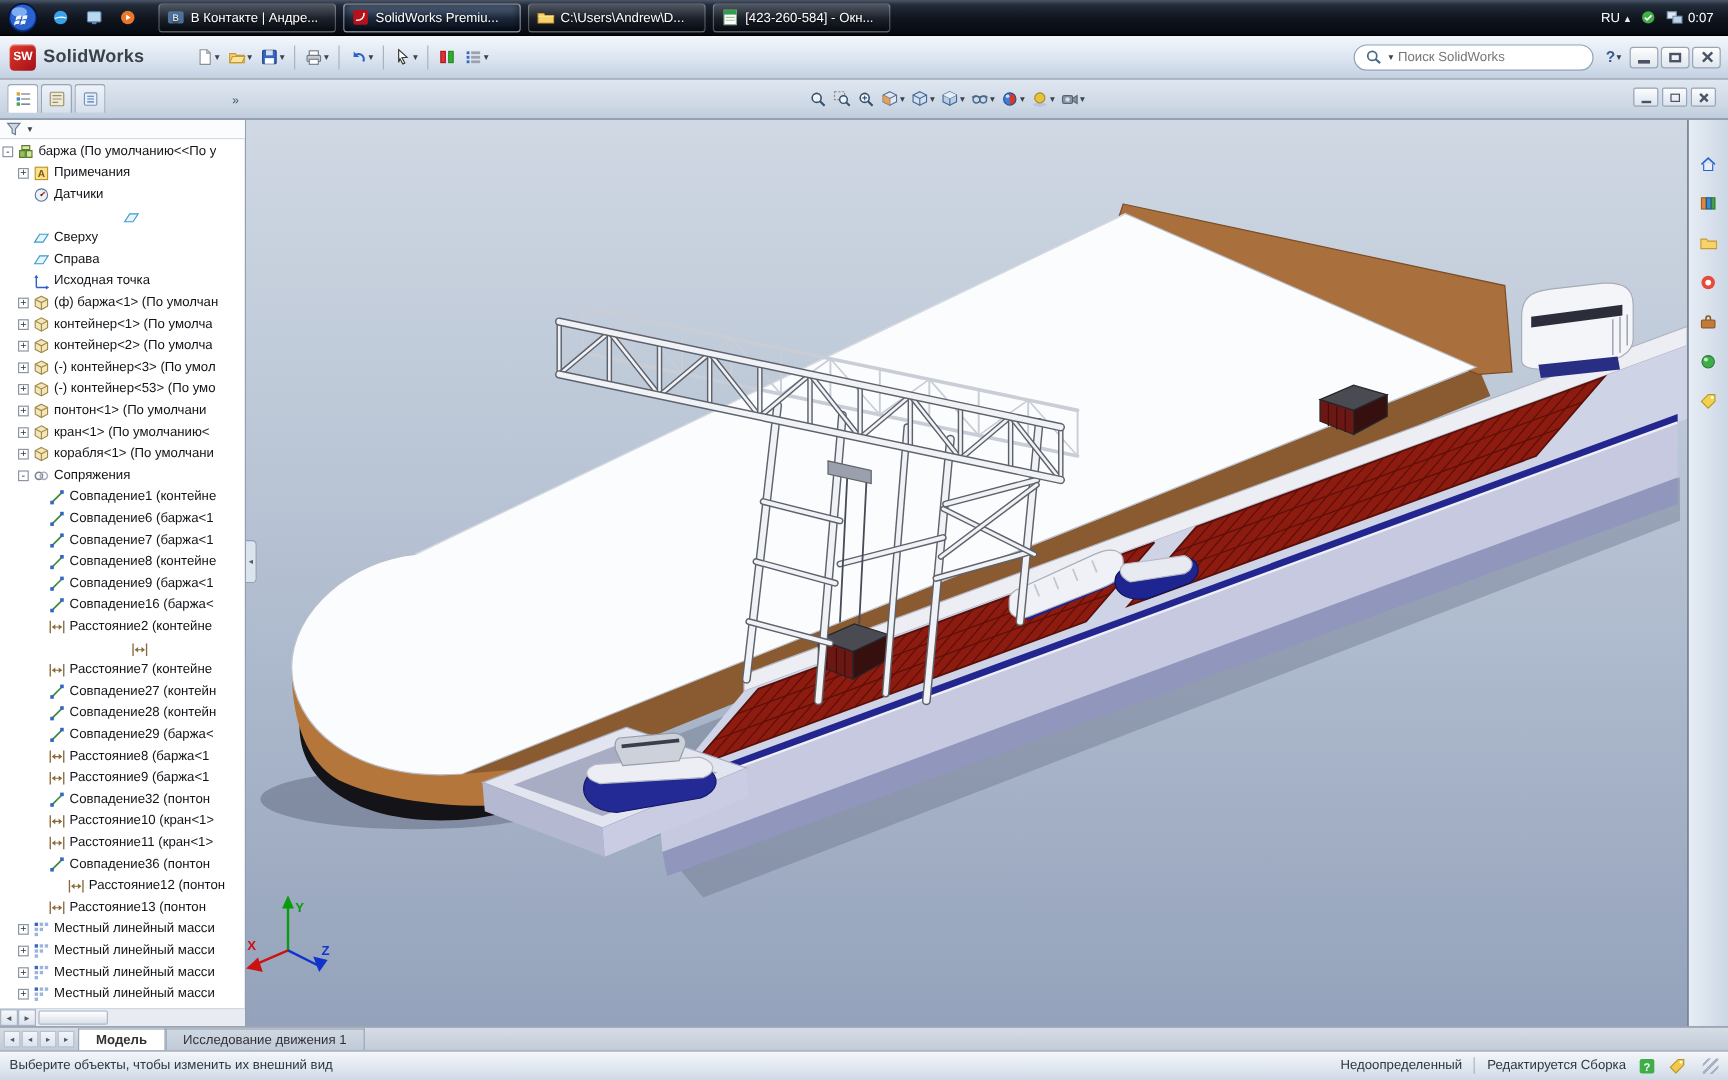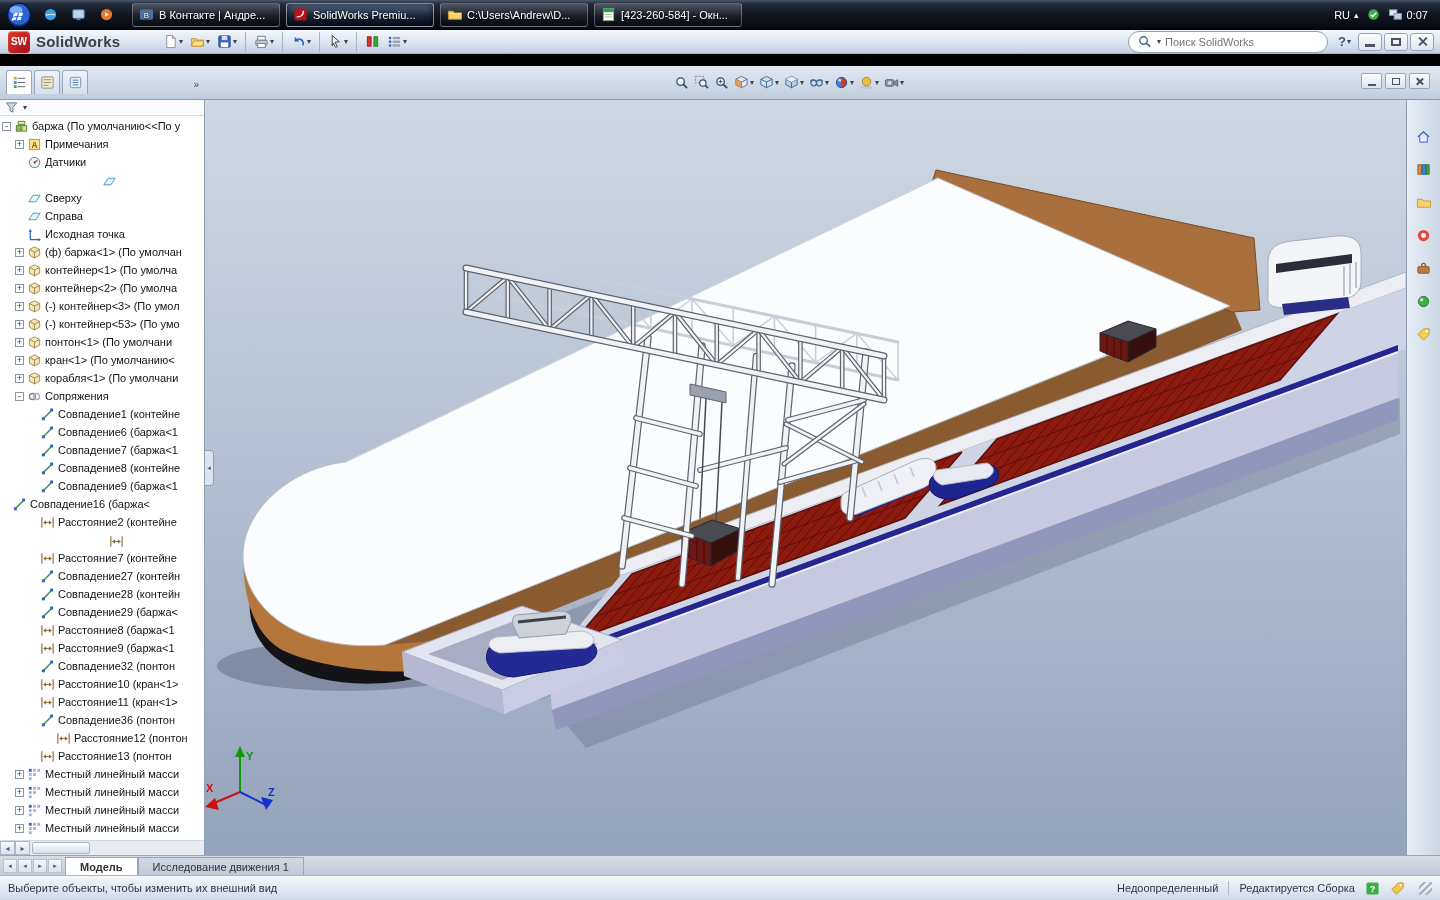--- a/index.html
+++ b/index.html
@@ -16,21 +16,21 @@
   .tb-btn{width:148px;height:24px;border-radius:3px;border:1px solid rgba(255,255,255,.28);
     background:linear-gradient(rgba(255,255,255,.20),rgba(255,255,255,.06) 50%,rgba(0,0,0,.14));
     display:flex;align-items:center;gap:5px;padding:0 6px;color:#fff;font-size:11px;
     white-space:nowrap;overflow:hidden;text-shadow:0 1px 2px rgba(0,0,0,.85)}
   .tb-btn.active{background:linear-gradient(rgba(140,170,210,.5),rgba(50,72,104,.4) 50%,rgba(8,16,34,.5));
     box-shadow:inset 0 0 7px rgba(0,0,0,.65);border-color:rgba(255,255,255,.45)}
   .tb-label{overflow:hidden;text-overflow:ellipsis}
   .tray{margin-left:auto;display:flex;align-items:center;gap:4px;color:#fff;font-size:11px;padding-right:6px}
   .tray .tglyph{color:#e6ecf4;font-size:9px}
   
-  .titlebar{position:absolute;top:30px;left:0;right:0;height:24px;z-index:50;
+  .titlebar{position:absolute;top:30px;left:0;right:0;height:36px;z-index:50;
     background:linear-gradient(#f3f7fc,#e0e8f2 45%,#ccd8e7 85%,#c2cfdf);
     border-bottom:1px solid #a8b4c4;display:flex;align-items:center}
   .brand{display:flex;align-items:center;gap:6px;padding:0 8px;width:160px;flex:none}
   .brand-logo{width:22px;height:22px;border-radius:4px;flex:none;
     background:linear-gradient(135deg,#e23a28,#a30e1a);color:#fff;font-weight:bold;font-size:10px;
     display:flex;align-items:center;justify-content:center;box-shadow:inset 0 1px 1px rgba(255,255,255,.5)}
   .brand-text{font-size:15px;font-weight:bold;color:#3a4148;letter-spacing:.2px}
   .tbar{display:flex;align-items:center;gap:1px}
   .tbtn{height:26px;display:flex;align-items:center;padding:2px 3px;border-radius:3px}
   .caret{font-size:8px;color:#3a4450;margin-left:1px}
@@ -699,21 +699,21 @@
         <span class="espace"></span>
         <span class="ic">
           <svg viewBox="0 0 16 16" width="15" height="15" aria-hidden="true">
             <path d="M3.5 12.5l9-9" stroke="#3a8a3a" stroke-width="1.5"></path>
             <rect x="2" y="11" width="3.2" height="3.2" fill="#3566c4"></rect>
             <rect x="10.8" y="1.6" width="3.2" height="3.2" fill="#3566c4"></rect>
           </svg>
         </span>
         <span class="tlabel">Совпадение9 (баржа&lt;1</span>
       </div>
-      <div class="trow" style="">
+      <div class="trow" style="padding-left: 28px;">
         <span class="espace"></span>
         <span class="ic">
           <svg viewBox="0 0 16 16" width="15" height="15" aria-hidden="true">
             <path d="M3.5 12.5l9-9" stroke="#3a8a3a" stroke-width="1.5"></path>
             <rect x="2" y="11" width="3.2" height="3.2" fill="#3566c4"></rect>
             <rect x="10.8" y="1.6" width="3.2" height="3.2" fill="#3566c4"></rect>
           </svg>
         </span>
         <span class="tlabel">Совпадение16 (баржа&lt;</span>
       </div>

